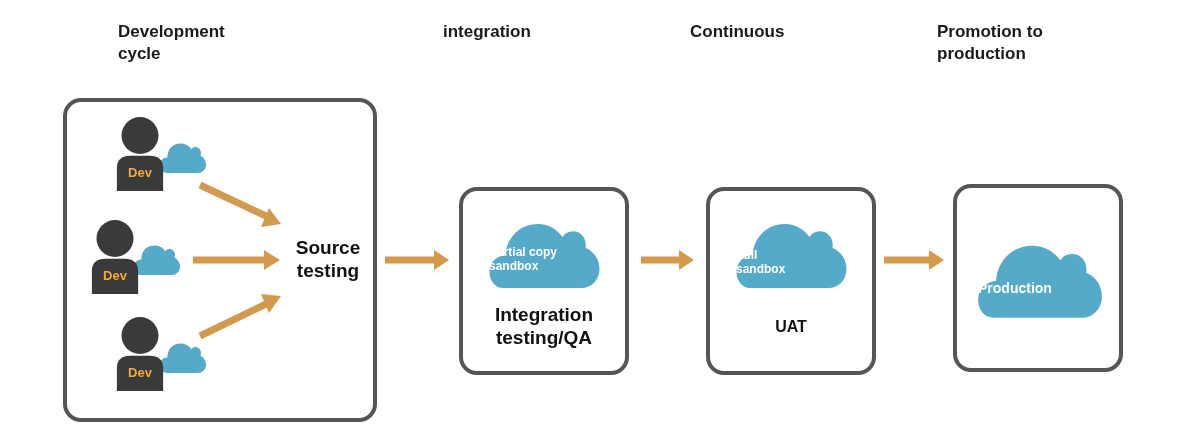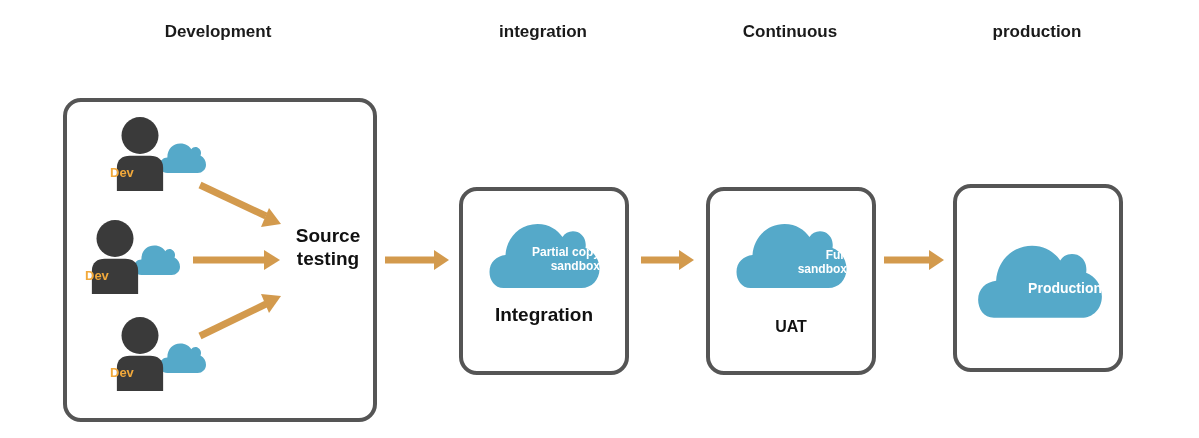--- a/index.html
+++ b/index.html
@@ -1,38 +1,40 @@
 <!DOCTYPE html>
 <html><head>
 <meta charset="utf-8">
 <style>
   html, body { margin: 0; padding: 0; background: #ffffff; }
   body { width: 1199px; height: 438px; position: relative; overflow: hidden;
          font-family: "Liberation Sans", "DejaVu Sans", sans-serif; }
-  .stage-title { position: absolute; text-align: center; font-weight: bold; font-size: 17px;
+  .stage-title { position: absolute; font-weight: bold; font-size: 17px;
                  line-height: 22px; color: #1a1a1a; width: 200px; }
   .box { position: absolute; border: 4px solid #555555; border-radius: 18px; background: #fff; box-sizing: border-box; }
   .box-label { position: absolute; text-align: center; font-weight: bold; color: #111; }
   svg.overlay { position: absolute; left: 0; top: 0; }
-  .cloud-text { position: absolute; text-align: right; color: #ffffff; font-weight: bold; }
-  .dev-text { position: absolute; color: #f2a93b; font-weight: bold; font-size: 13px; width: 60px; }
+  .cloud-text { position: absolute; text-align: left; color: #ffffff; font-weight: bold; }
+  .dev-text { position: absolute; color: #f2a93b; font-weight: bold; font-size: 13px; text-align: center; width: 60px; }
 </style>
 </head>
 <body>
 
 <div class="stage-title" style="left:118px; top:21px;">
   <div>Development</div>
+  <div>cycle</div>
 </div>
 <div class="stage-title" style="left:443px; top:21px;">
   <div>integration</div>
 </div>
 <div class="stage-title" style="left:690px; top:21px;">
   <div>Continuous</div>
 </div>
 <div class="stage-title" style="left:937px; top:21px;">
+  <div>Promotion to</div>
   <div>production</div>
 </div>
 
 <div class="box" style="left:63px; top:98px; width:314px; height:324px;"></div>
 <div class="box" style="left:459px; top:187px; width:170px; height:188px;"></div>
 <div class="box" style="left:706px; top:187px; width:170px; height:188px;"></div>
 <div class="box" style="left:953px; top:184px; width:170px; height:188px;"></div>
 
 <svg class="overlay" width="1199" height="438" viewBox="0 0 1199 438">
   <defs>
@@ -93,31 +95,32 @@
 
   <use href="#cloud-lg" x="489" y="210" width="111" height="80"></use>
   <use href="#cloud-lg" x="736" y="210" width="111" height="80"></use>
   <use href="#cloud-lg" x="978" y="230" width="124" height="90"></use>
 </svg>
 
 <div class="dev-text" style="left:110px; top:165px;">Dev</div>
 <div class="dev-text" style="left:85px; top:268px;">Dev</div>
 <div class="dev-text" style="left:110px; top:365px;">Dev</div>
 
-<div class="box-label" style="left:283px; top:224px; width:90px; font-size:19px; line-height:23px;">
+<div class="box-label" style="left:283px; top:236px; width:90px; font-size:19px; line-height:23px;">
   <div>Source</div>
   <div>testing</div>
 </div>
 
 <div class="cloud-text" style="left:489px; top:245px; width:111px; font-size:12px; line-height:14px;">
   <div>Partial copy</div>
   <div>sandbox</div>
 </div>
 <div class="box-label" style="left:459px; top:303px; width:170px; font-size:19px; line-height:23px;">
   <div>Integration</div>
+  <div>testing/QA</div>
 </div>
 
 <div class="cloud-text" style="left:736px; top:248px; width:111px; font-size:12px; line-height:14px;">
   <div>Full</div>
   <div>sandbox</div>
 </div>
 <div class="box-label" style="left:706px; top:315px; width:170px; font-size:16px; line-height:23px;">UAT</div>
 
 <div class="cloud-text" style="left:978px; top:280px; width:124px; font-size:14px; line-height:16px;">Production</div>
 

